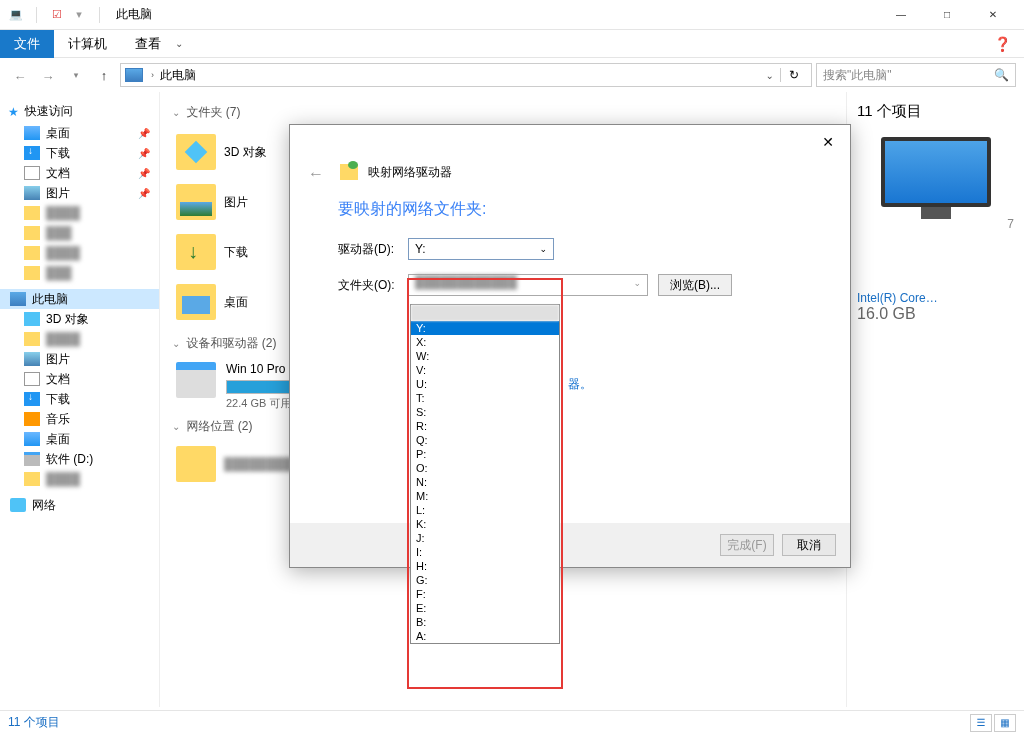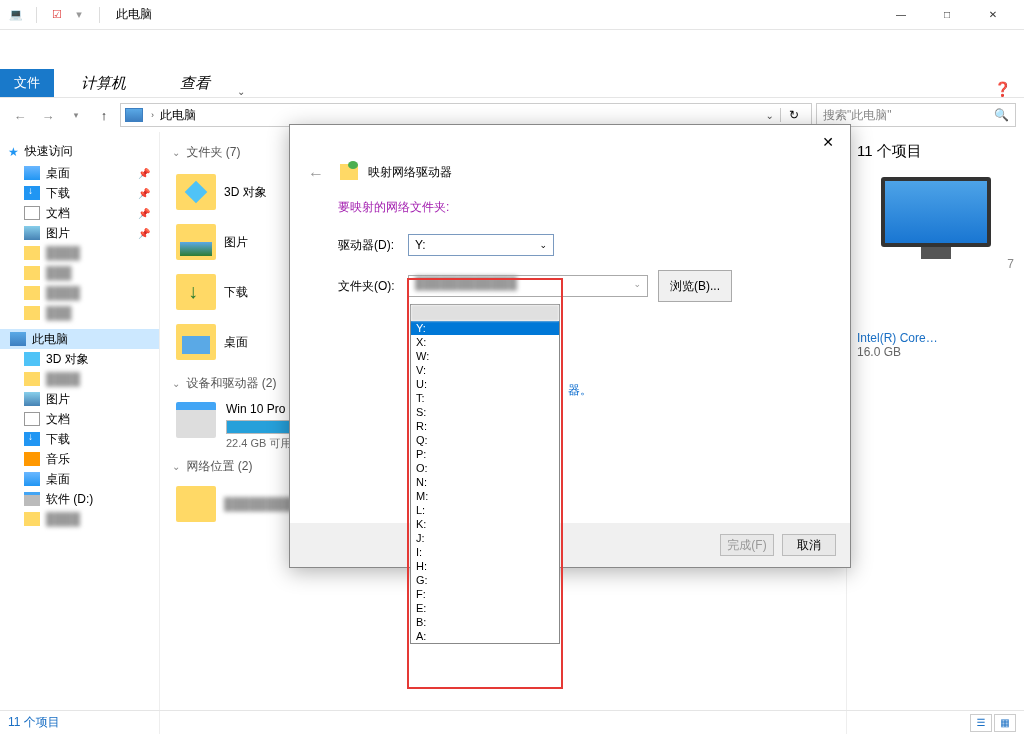--- a/index.html
+++ b/index.html
@@ -8,23 +8,23 @@
 
 .titlebar { height: 30px; display: flex; align-items: center; padding: 0 8px; border-bottom: 1px solid #e5e5e5; }
 .titlebar .qat { display: flex; gap: 6px; align-items: center; }
 .titlebar .qat-icon { width: 16px; height: 16px; display: flex; align-items: center; justify-content: center; font-size: 11px; }
 .titlebar .sep { width: 1px; height: 16px; background: #ddd; margin: 0 6px; }
 .titlebar .title { margin-left: 10px; font-size: 12px; }
 .titlebar .wincontrols { margin-left: auto; display: flex; }
 .titlebar .wincontrols div { width: 46px; height: 30px; display: flex; align-items: center; justify-content: center; font-size: 10px; color: #333; }
 
 
-.ribbon { height: 28px; display: flex; align-items: flex-end; border-bottom: 1px solid #e5e5e5; margin-top: 40px; }
+.ribbon { height: 28px; display: flex; align-items: center; border-bottom: 1px solid #e5e5e5; }
 .ribbon .tab-file { background: #1979ca; color: #fff; padding: 5px 14px; font-size: 13px; height: 28px; display: flex; align-items: center; }
-.ribbon .tab { padding: 5px 27px; font-size: 15px; height: 28px; display: flex; align-items: center; font-style: italic; }
+.ribbon .tab { padding: 5px 14px; font-size: 13px; height: 28px; display: flex; align-items: center; }
 .ribbon .help { margin-left: auto; margin-right: 12px; color: #0078d7; font-size: 14px; }
 .ribbon .chev { margin-right: 6px; font-size: 10px; color: #555; }
 
 
 .addressrow { height: 34px; display: flex; align-items: center; padding: 4px 8px; gap: 4px; }
 .navbtn { width: 24px; height: 24px; display: flex; align-items: center; justify-content: center; color: #888; font-size: 13px; }
 .navbtn.enabled { color: #000; }
 .addressbar { flex: 1; height: 24px; border: 1px solid #ccc; display: flex; align-items: center; padding: 0 4px; }
 .addressbar .pc-icon { width: 18px; height: 14px; background: linear-gradient(#5aa9e6,#3d7fc1); margin-right: 6px; border: 1px solid #3d7fc1; }
 .addressbar .crumb { font-size: 12px; padding: 0 4px; }
@@ -79,47 +79,47 @@
 .drive-tile .dtext { font-size: 11px; color: #666; }
 .netloc { width: 140px; height: 46px; display: flex; align-items: center; padding: 4px; }
 .netloc .ficon { width: 40px; height: 36px; background: #ffd966; margin-right: 8px; border-radius: 2px; }
 
 .rightpanel { width: 178px; border-left: 1px solid #eee; padding: 10px; }
 .rightpanel .count { font-size: 15px; margin-bottom: 16px; }
 .rightpanel .pcimg { width: 120px; height: 90px; margin: 10px auto; }
 .rightpanel .pcimg .screen { width: 110px; height: 70px; background: linear-gradient(#4da3e8,#1976d2); border: 4px solid #333; border-radius: 3px; margin: 0 auto; }
 .rightpanel .pcimg .stand { width: 30px; height: 12px; background: #555; margin: 0 auto; }
 .rightpanel .cpu { color: #1a6fc4; font-size: 12px; margin-top: 60px; }
-.rightpanel .ram { color: #666; font-size: 12px; }
+.rightpanel .ram { color: #666; font-size: 16px; }
 
 
 .statusbar { position: absolute; bottom: 0; left: 0; right: 0; height: 24px; border-top: 1px solid #e5e5e5; display: flex; align-items: center; padding: 0 8px; font-size: 12px; color: #1a6fc4; }
 .statusbar .views { margin-left: auto; display: flex; gap: 2px; }
 .statusbar .viewbtn { width: 22px; height: 18px; border: 1px solid #ccc; display: flex; align-items: center; justify-content: center; font-size: 10px; }
 
 
 .dialog { position: absolute; left: 289px; top: 124px; width: 562px; height: 444px; background: #fff; border: 1px solid #888; box-shadow: 0 4px 20px rgba(0,0,0,0.3); z-index: 10; }
 .dialog .dlg-top { height: 34px; display: flex; align-items: center; justify-content: flex-end; padding: 0 10px; }
 .dialog .dlg-close { width: 24px; height: 24px; display: flex; align-items: center; justify-content: center; font-size: 14px; }
 .dialog .dlg-head { display: flex; align-items: center; padding: 4px 18px; }
 .dialog .dlg-back { color: #999; font-size: 16px; margin-right: 16px; }
 .dialog .dlg-icon { width: 18px; height: 16px; background: #ffd966; margin-right: 10px; position: relative; }
 .dialog .dlg-icon::after { content: ''; position: absolute; left: 8px; top: -3px; width: 10px; height: 8px; background: #4caf50; border-radius: 50%; }
 .dialog .dlg-title { font-size: 12px; }
 .dialog .dlg-body { padding: 14px 48px; }
-.dialog .dlg-h1 { color: #a21caf; font-size: 12px; margin-bottom: 18px; }
+.dialog .dlg-h1 { color: #3b82f6; font-size: 16px; margin-bottom: 18px; }
 .dialog .dlg-instr { font-size: 12px; margin-bottom: 24px; }
 .dialog .dlg-row { display: flex; align-items: center; margin-bottom: 14px; }
 .dialog .dlg-label { width: 70px; font-size: 12px; }
 .dialog .dlg-select { width: 146px; height: 22px; border: 1px solid #7a9ac0; display: flex; align-items: center; padding: 0 6px; font-size: 12px; position: relative; }
 .dialog .dlg-select .dd2 { margin-left: auto; font-size: 9px; }
 .dialog .dlg-input { width: 240px; height: 22px; border: 1px solid #aaa; padding: 0 6px; font-size: 12px; color: #999; }
 .dialog .dlg-input .blr { filter: blur(2px); }
 .dialog .dlg-input-dd { margin-left: auto; font-size: 9px; display: inline-block; float: right; padding-top: 3px; }
-.dialog .dlg-browse { margin-left: 10px; width: 74px; height: 32px; border: 1px solid #aaa; background: #f0f0f0; font-size: 12px; display: flex; align-items: center; justify-content: center; }
+.dialog .dlg-browse { margin-left: 10px; width: 74px; height: 22px; border: 1px solid #aaa; background: #f0f0f0; font-size: 12px; display: flex; align-items: center; justify-content: center; }
 .dialog .dlg-btns { position: absolute; bottom: 0; left: 0; right: 0; height: 44px; background: #f0f0f0; display: flex; align-items: center; justify-content: flex-end; padding: 0 14px; gap: 8px; }
 .dialog .dlg-btn { width: 54px; height: 22px; border: 1px solid #bbb; background: #e8e8e8; font-size: 12px; display: flex; align-items: center; justify-content: center; }
 .dialog .dlg-btn.disabled { color: #999; }
 .hidden-link { color: #0066cc; font-size: 12px; }
 .dd-opt { height: 14px; font-size: 11px; padding: 0 5px; display: flex; align-items: center; }
 .dd-opt.sel { background: #0078d7; color: #fff; }
 .dd-blur-top { height: 16px; background: #e0e0e0; filter: blur(1px); }
 
 
 .redbox { position: absolute; left: 407px; top: 278px; width: 156px; height: 411px; border: 2.5px solid #e53935; z-index: 25; pointer-events: none; }
@@ -248,20 +248,26 @@
           <span class="ico ico-desktop"></span>
           <span>桌面</span>
         </div>
       <div class="side-item">
           <span class="ico ico-drive"></span>
           <span>软件 (D:)</span>
         </div>
       <div class="side-item">
           <span class="ico ico-folder"></span>
           <span class="blurred">████</span>
+        </div>
+    </div>
+    <div class="side-group">
+      <div class="side-item" style="padding-left:10px">
+          <span class="ico ico-net"></span>
+          <span>网络</span>
         </div>
     </div>
   </div>
 
   <div class="content">
     <div class="group-head">
         <span class="chev3">⌄</span>
         <span>文件夹 (7)</span>
       </div>
     <div class="folders">

